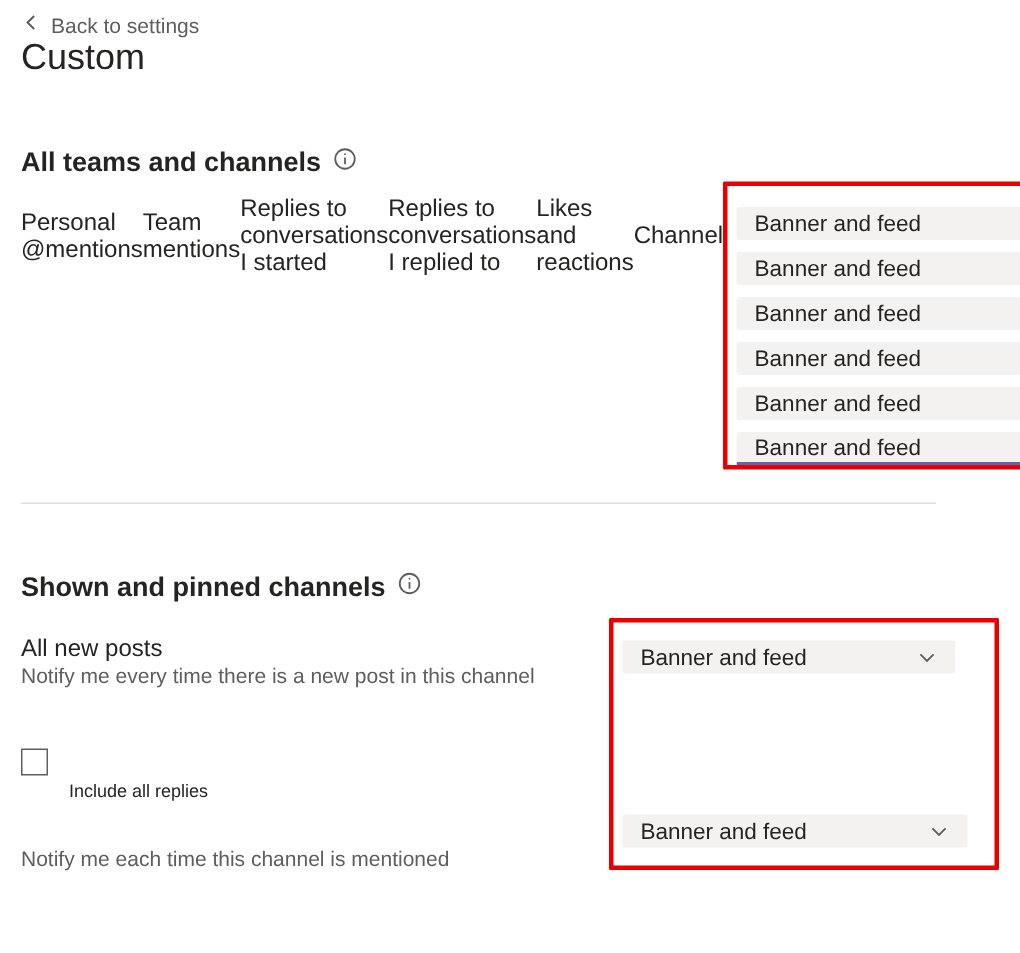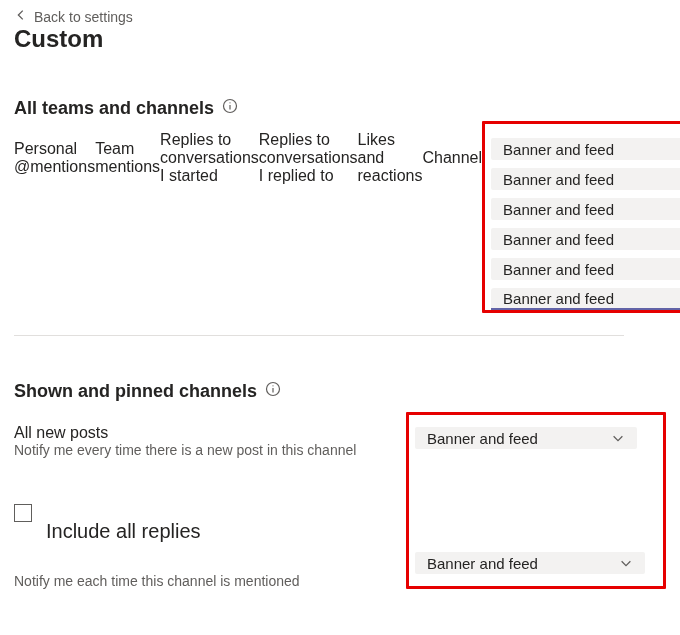--- a/index.html
+++ b/index.html
@@ -16,21 +16,21 @@
       align-items: center;
       color: #605e5c;
       font-size: 14px;
       cursor: pointer;
       gap: 6px;
       margin-bottom: 0;
     }
     .back-link svg { width: 14px; height: 14px; }
     h1.page-title {
       font-size: 24px;
-      font-weight: 700;
+      font-weight: 400;
       margin-bottom: 22px;
     }
     .section-header {
       display: flex;
       align-items: flex-start;
       gap: 8px;
       margin-bottom: 16px;
       margin-top: 45px;
     }
     .section-header h2 {
@@ -230,21 +230,21 @@
 </div>
 
 <div class="section2-grid">
   <div class="section2-left">
     <div class="setting-block">
       <span class="main-label">All new posts</span>
       <span class="sublabel">Notify me every time there is a new post in this channel</span>
     </div>
     <div class="checkbox-row">
       <div class="checkbox-box"></div>
-      <span style="font-size:20px;margin-top:38px;">Include all replies</span>
+      <span style="font-size:12px;margin-top:38px;">Include all replies</span>
     </div>
     <div class="setting-block">
       <span class="sublabel">Notify me each time this channel is mentioned</span>
     </div>
   </div>
   <div class="red-box2">
     <div class="dropdown" style="width:222px;">
       <span>Banner and feed</span>
       <span class="chev"><svg viewBox="0 0 16 16" fill="none" stroke="#605e5c" stroke-width="1.4">
             <path d="M3 6 L8 11 L13 6"></path>

